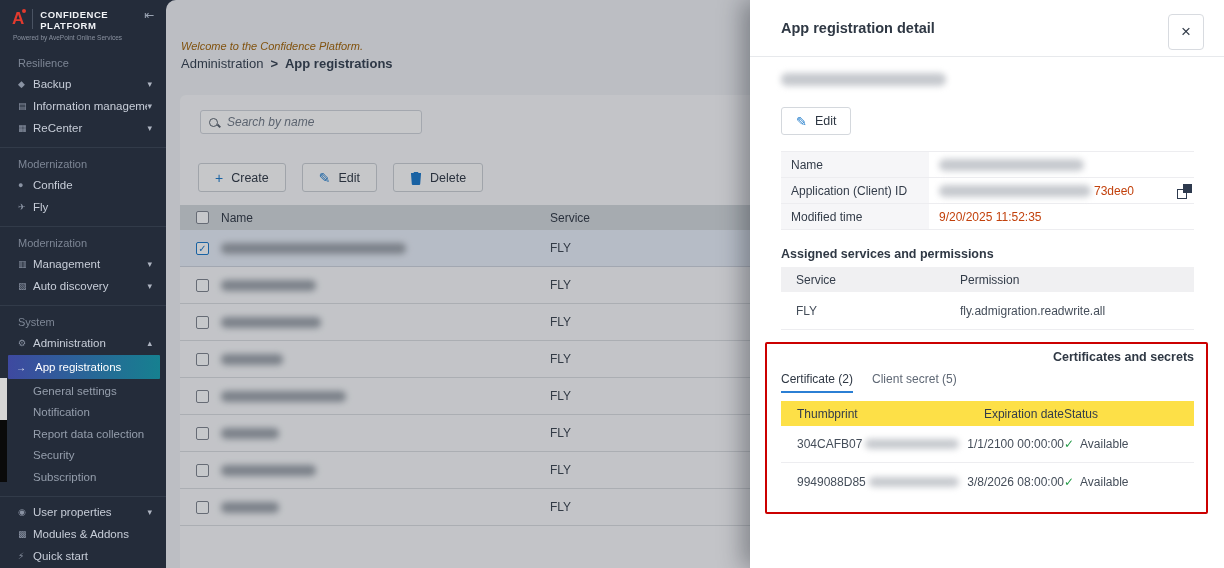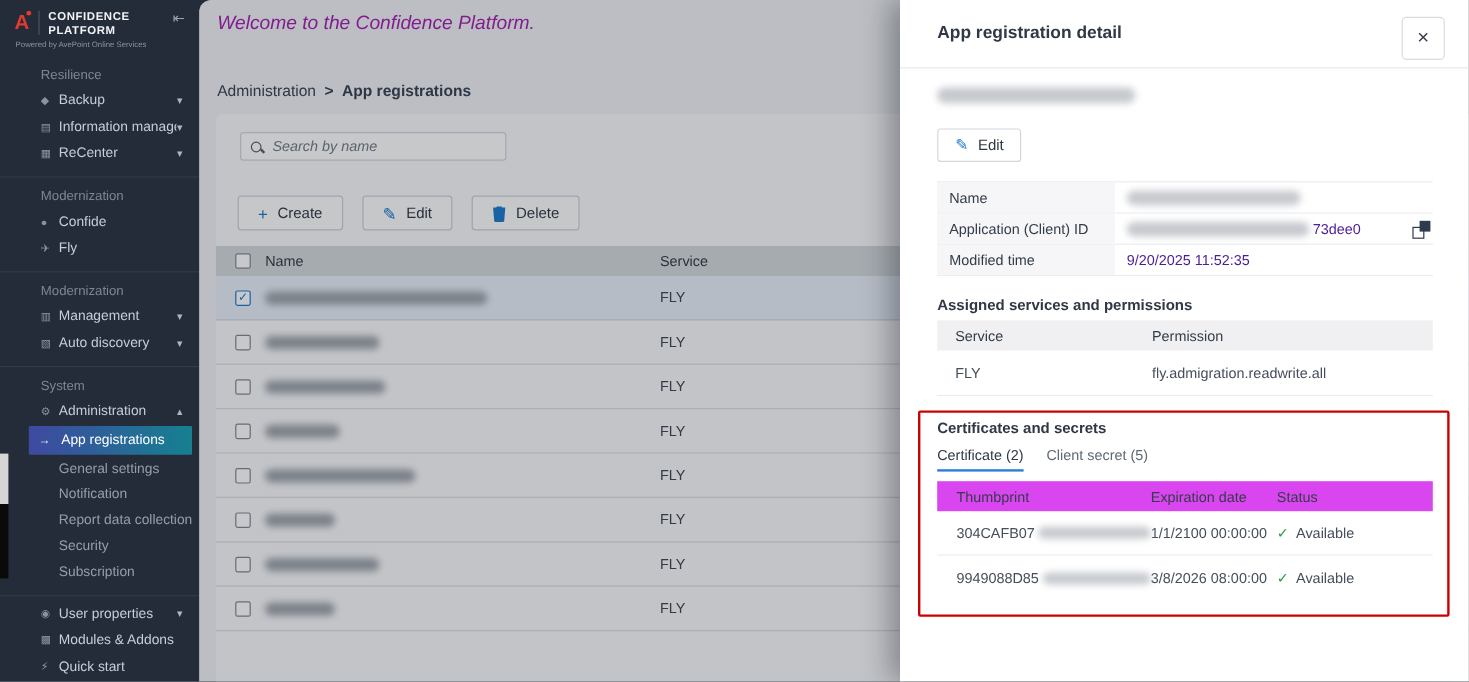--- a/index.html
+++ b/index.html
@@ -13,40 +13,40 @@
 
   
   .sidebar { position:absolute; left:0; top:0; width:166px; height:568px; background:#242c3a; z-index:1; }
   .logo-row { display:flex; align-items:flex-start; padding:9px 10px 0 12px; position:relative; }
   .logo-mark { color:#e23a2e; font-weight:bold; font-size:17px; line-height:20px; position:relative; padding-right:8px; border-right:1px solid #4a5362; margin-right:7px; }
   .logo-mark i { position:absolute; top:0px; right:6px; width:4px; height:4px; background:#e23a2e; border-radius:50%; font-style:normal;}
   .logo-text { color:#f2f4f7; font-weight:bold; font-size:9.5px; letter-spacing:.5px; line-height:11px; }
   .collapse-btn { position:absolute; right:12px; top:8px; color:#9aa3b2; font-size:12px; cursor:pointer; }
   .tagline { color:#8a92a0; font-size:6.5px; padding:3px 0 0 13px; }
 
-  .side-section { border-top:1px solid #323b49; margin-top:8px; padding-top:4px;padding-left:16px; }
+  .side-section { border-top:1px solid #323b49; margin-top:8px; padding-top:4px; }
   .side-section.first { border-top:none; margin-top:6px; }
   .side-label { color:#7d8695; font-size:11px; padding:6px 18px 4px 18px; }
   .side-item { display:flex; align-items:center; height:22px; padding:0 14px 0 18px; color:#c7cdd8; font-size:11.5px; cursor:pointer; }
   .side-item .glyph { width:15px; font-size:9px; color:#8a93a3; flex:none; font-style:normal; }
   .side-item .lbl { flex:1 1 auto; white-space:nowrap; overflow:hidden; }
   .side-item .caret { color:#aeb5c1; font-size:9px; flex:none; }
   .side-sub { display:flex; align-items:center; height:21.5px; padding-left:33px; color:#959eac; font-size:11.5px; cursor:pointer; }
   .side-sub.active { background:linear-gradient(90deg,#3e49a0 0%,#168090 100%); color:#fff; margin:1px 6px 1px 8px; padding-left:8px; height:24px; border-radius:1px; }
   .side-sub.active .arrow { font-size:10px; margin-right:9px; color:#e8ecf2; }
 
   
   .sliver-grey { position:absolute; left:0; top:378px; width:7px; height:42px; background:#d6d6d6; z-index:40; }
   .sliver-black { position:absolute; left:0; top:420px; width:7px; height:62px; background:#0a0a0a; z-index:40; }
 
   
   .main { position:absolute; left:166px; top:0; right:0; bottom:0; background:#eef0f3; border-top-left-radius:10px; z-index:2; }
   .dim { position:absolute; inset:0; background:rgba(28,33,43,0.24); z-index:5; pointer-events:none; border-top-left-radius:10px; }
-  .welcome { position:absolute; left:15px; top:11px; font-style:italic; color:#a21caf; font-size:16px; }
-  .crumbs { position:absolute; left:15px; top:68px; font-size:13px; color:#333f4f; }
+  .welcome { position:absolute; left:15px; top:40px; font-style:italic; color:#a16207; font-size:11px; }
+  .crumbs { position:absolute; left:15px; top:56px; font-size:13px; color:#333f4f; }
   .crumbs b { font-weight:bold; }
   .crumbs .sep { margin:0 7px; font-weight:bold; color:#333f4f; }
 
   .card { position:absolute; left:14px; top:95px; right:0; bottom:0; background:rgba(255,255,255,0.55); border-top-left-radius:6px; padding:15px 0 0 18px; }
 
   .searchbox { display:flex; align-items:center; width:222px; height:24px; background:#fdfdfd; border:1px solid #cfd3d9; border-radius:3px; padding:0 8px; margin-left:2px; }
   .search-glyph { width:9px; height:9px; border:1.5px solid #555e6a; border-radius:50%; position:relative; flex:none; }
   .search-glyph::after { content:""; position:absolute; width:4px; height:1.5px; background:#555e6a; transform:rotate(45deg); right:-4px; bottom:-1px; }
   .searchbox input { border:none; outline:none; background:transparent; font-style:italic; font-size:12px; color:#333; margin-left:7px; width:100%; font-family:inherit; }
   .searchbox input::placeholder { color:#6f7885; opacity:1; }
@@ -73,37 +73,37 @@
   .close-btn { position:absolute; right:20px; top:14px; width:36px; height:36px; border:1px solid #d8dbe0; border-radius:4px; display:flex; align-items:center; justify-content:center; font-size:17px; color:#333c49; cursor:pointer; background:#fff; }
   .panel-body { position:relative; padding:0 30px 0 31px; }
 
   .title-pill { margin-top:16px; width:165px; height:13px; background:#c6c9ce; border-radius:6px; filter:blur(3px); }
   .edit-btn { display:inline-flex; align-items:center; gap:8px; height:28px; padding:0 14px; margin-top:21px; background:#fff; border:1px solid #d4d8dd; border-radius:3px; font-size:12.5px; color:#2e3743; cursor:pointer; }
   .edit-btn .bicon { color:#1877c9; font-size:13px; font-style:normal; }
 
   .fields { margin-top:16px; border-top:1px solid #ededf0; }
   .frow { display:flex; align-items:center; height:26px; border-bottom:1px solid #ededf0; font-size:12px; position:relative; }
   .flabel { flex:none; width:148px; align-self:stretch; display:flex; align-items:center; padding-left:10px; background:#f6f6f8; color:#333c49; }
-  .fvalue { display:flex; align-items:center; padding-left:10px; color:#4c1d95; }
+  .fvalue { display:flex; align-items:center; padding-left:10px; color:#c2410c; }
   .vpill { width:150px; height:12px; background:#c6c9ce; border-radius:6px; filter:blur(3px); display:inline-block; }
   .copy-icon { position:absolute; right:2px; top:6px; width:15px; height:15px; cursor:pointer; }
   .copy-icon::before { content:""; position:absolute; left:0; bottom:0; width:8px; height:8px; border:1.5px solid #2e3a4e; }
   .copy-icon::after { content:""; position:absolute; right:0; top:0; width:9px; height:9px; background:#2e3a4e; }
 
   .sec-heading { margin-top:17px; font-size:12.5px; font-weight:bold; color:#2f3844; }
   .ptable-head { display:flex; align-items:center; height:25px; background:#f0f0f2; margin-top:6px; font-size:12px; color:#333c49; }
   .ptable-row { display:flex; align-items:center; height:38px; border-bottom:1px solid #ededf0; font-size:12px; color:#454e5a; }
   .col-svc { flex:none; width:179px; padding-left:15px; }
   .col-perm { flex:1 1 auto; }
 
-  .redbox { margin:12px -14px 0 -16px; border:2px solid #cb0000; border-radius:2px; padding:6px 12px 12px 14px; }
+  .redbox { margin:12px -14px 0 -16px; border:2px solid #cb0000; border-radius:2px; padding:6px 12px 12px 14px;text-align:right; }
   .tabs { display:flex; gap:19px; margin-top:8px; }
   .tab { font-size:12px; padding-bottom:5px; cursor:pointer; color:#5f6875; }
   .tab.active { color:#2f3844; border-bottom:2px solid #2b7fd4; }
-  .ctable-head { display:flex; align-items:center; height:25px; background:#d946ef; margin-top:8px; font-size:12px; color:#333c49; }
+  .ctable-head { display:flex; align-items:center; height:25px; background:#fde047; margin-top:8px; font-size:12px; color:#333c49; }
   .ctable-row { display:flex; align-items:center; height:37px; border-bottom:1px solid #ededf0; font-size:12px; color:#454e5a; }
   .ctable-row:last-child { border-bottom:none; }
   .col-thumb { flex:none; width:178px; padding-left:16px; display:flex; align-items:center; }
   .col-exp { flex:none; width:105px; }
   .col-status { flex:1 1 auto; display:flex; align-items:center; gap:6px; }
   .tpill { width:112px; height:10px; background:#c6c9ce; border-radius:5px; filter:blur(3px); margin-left:3px; }
   .checkmark { color:#259b48; font-size:12px; font-weight:bold; }
 </style>
 </head>
 <body>

